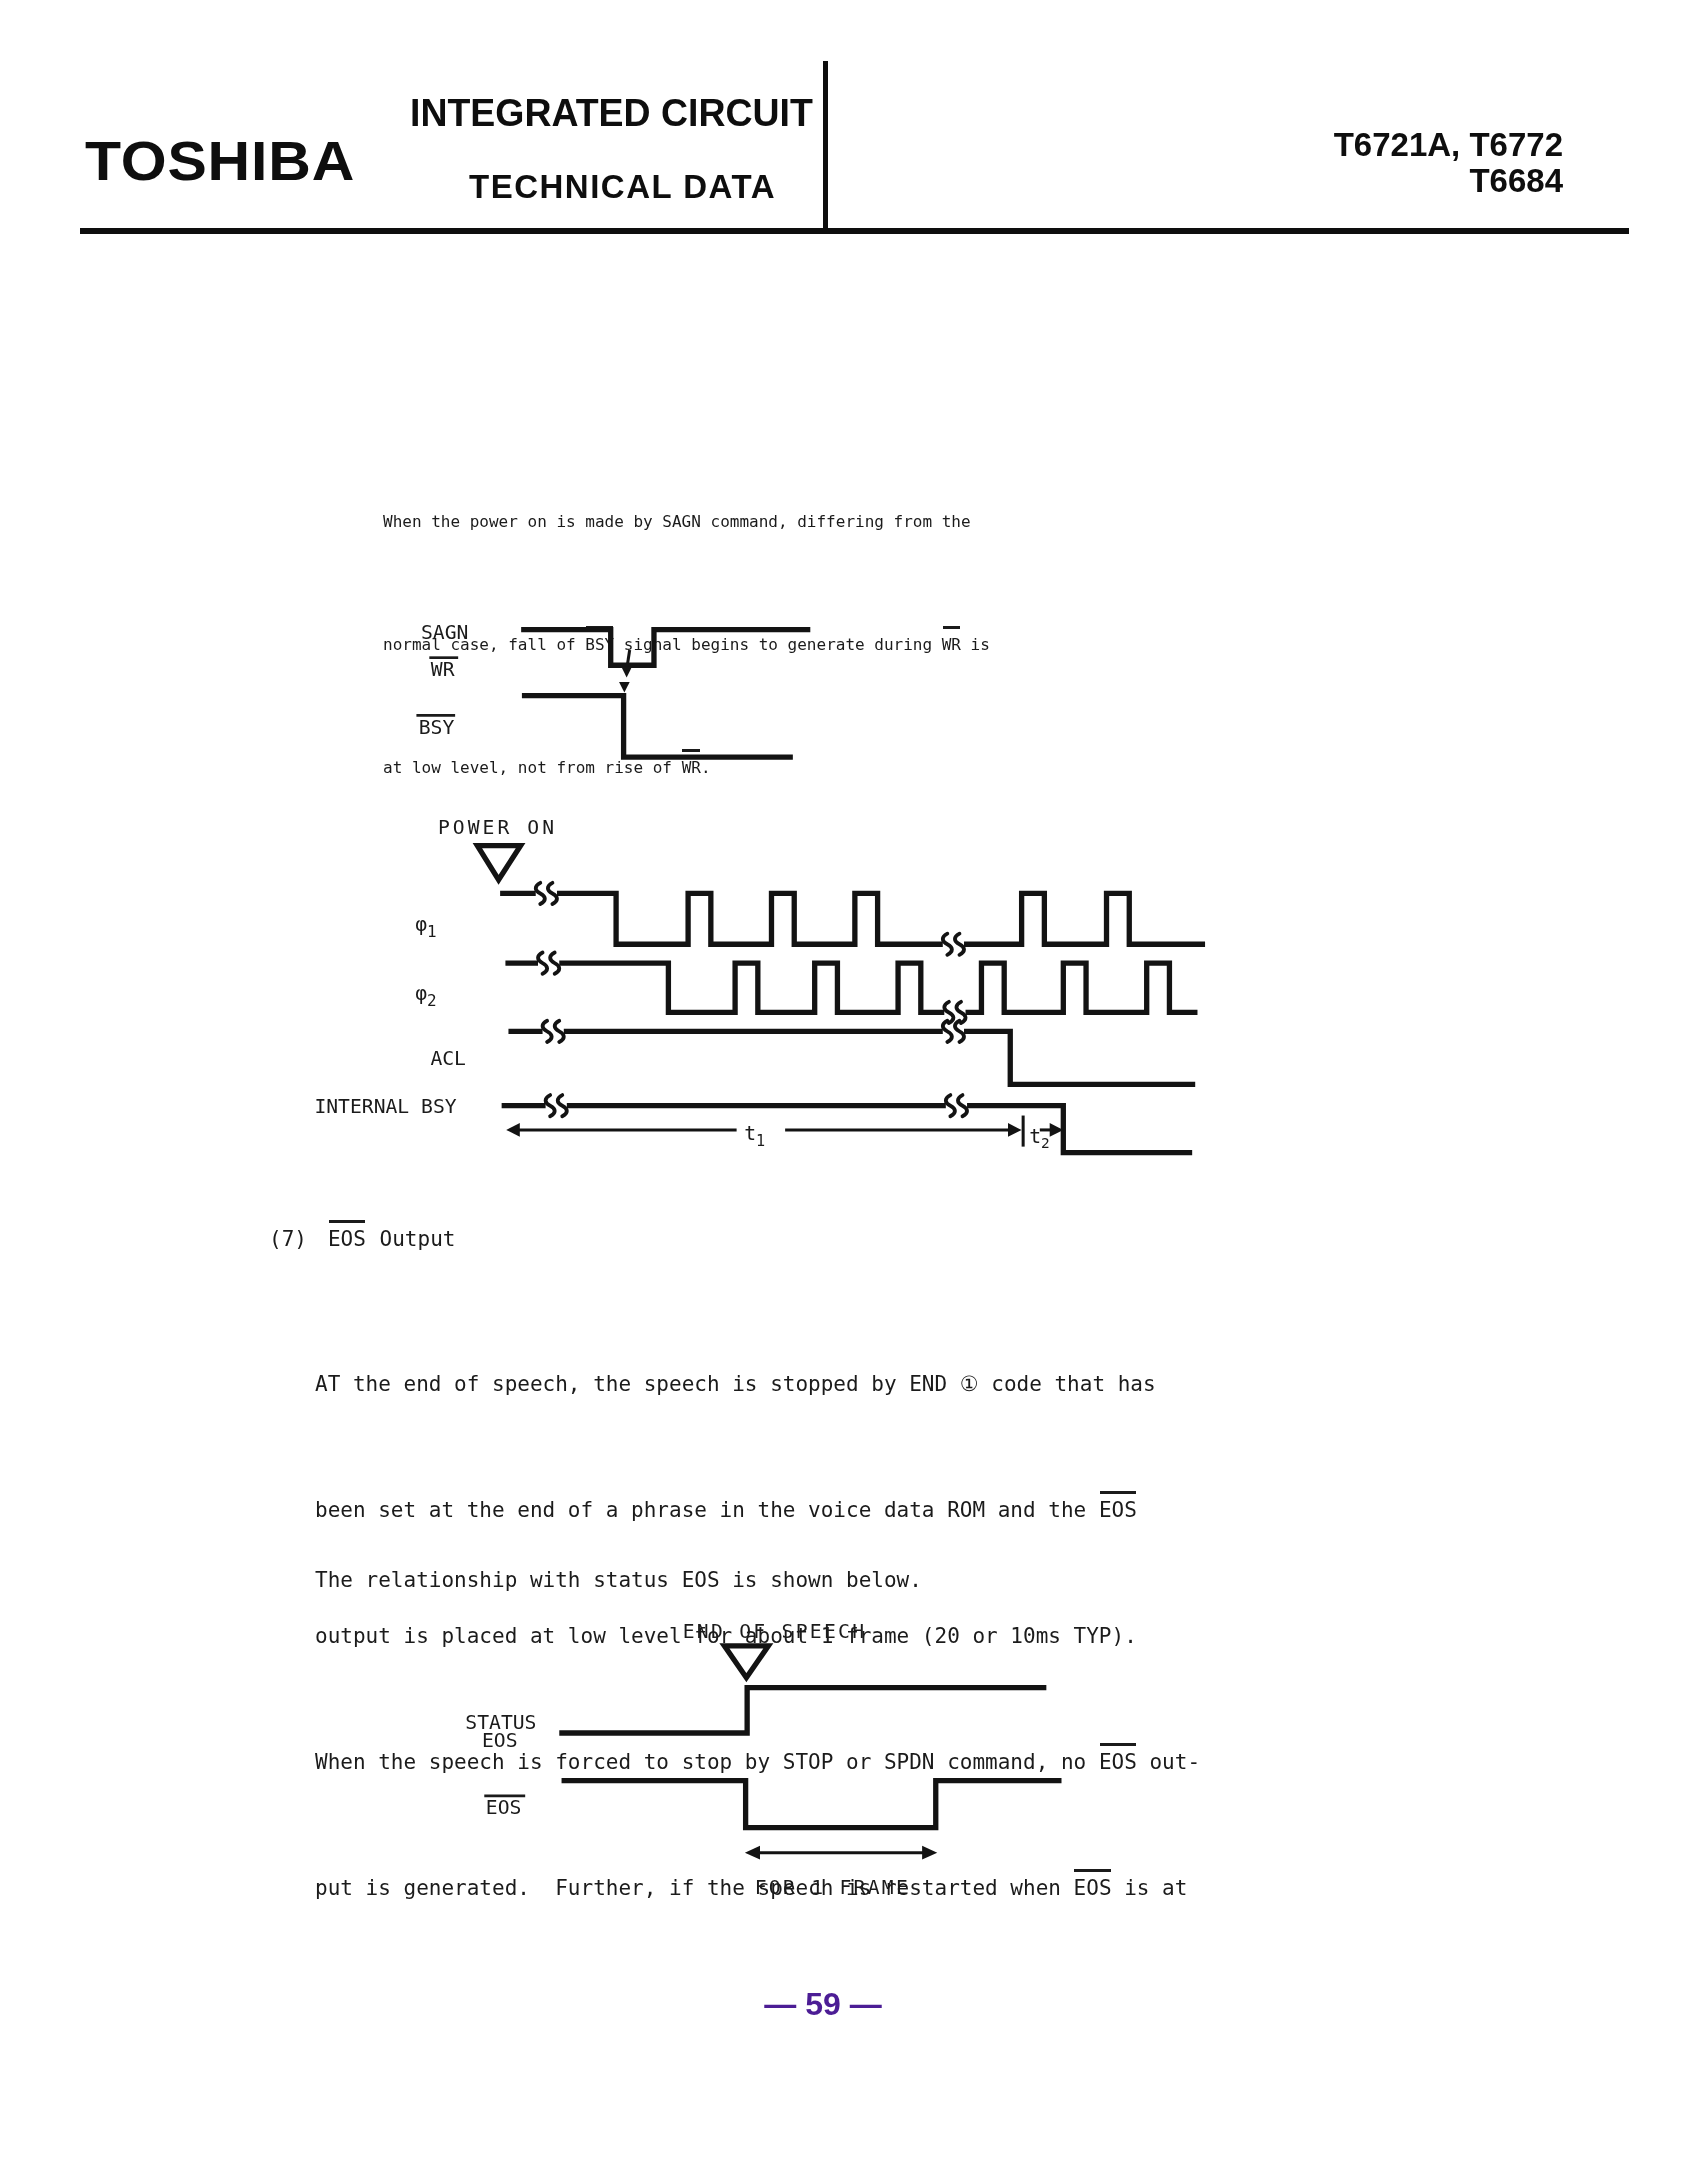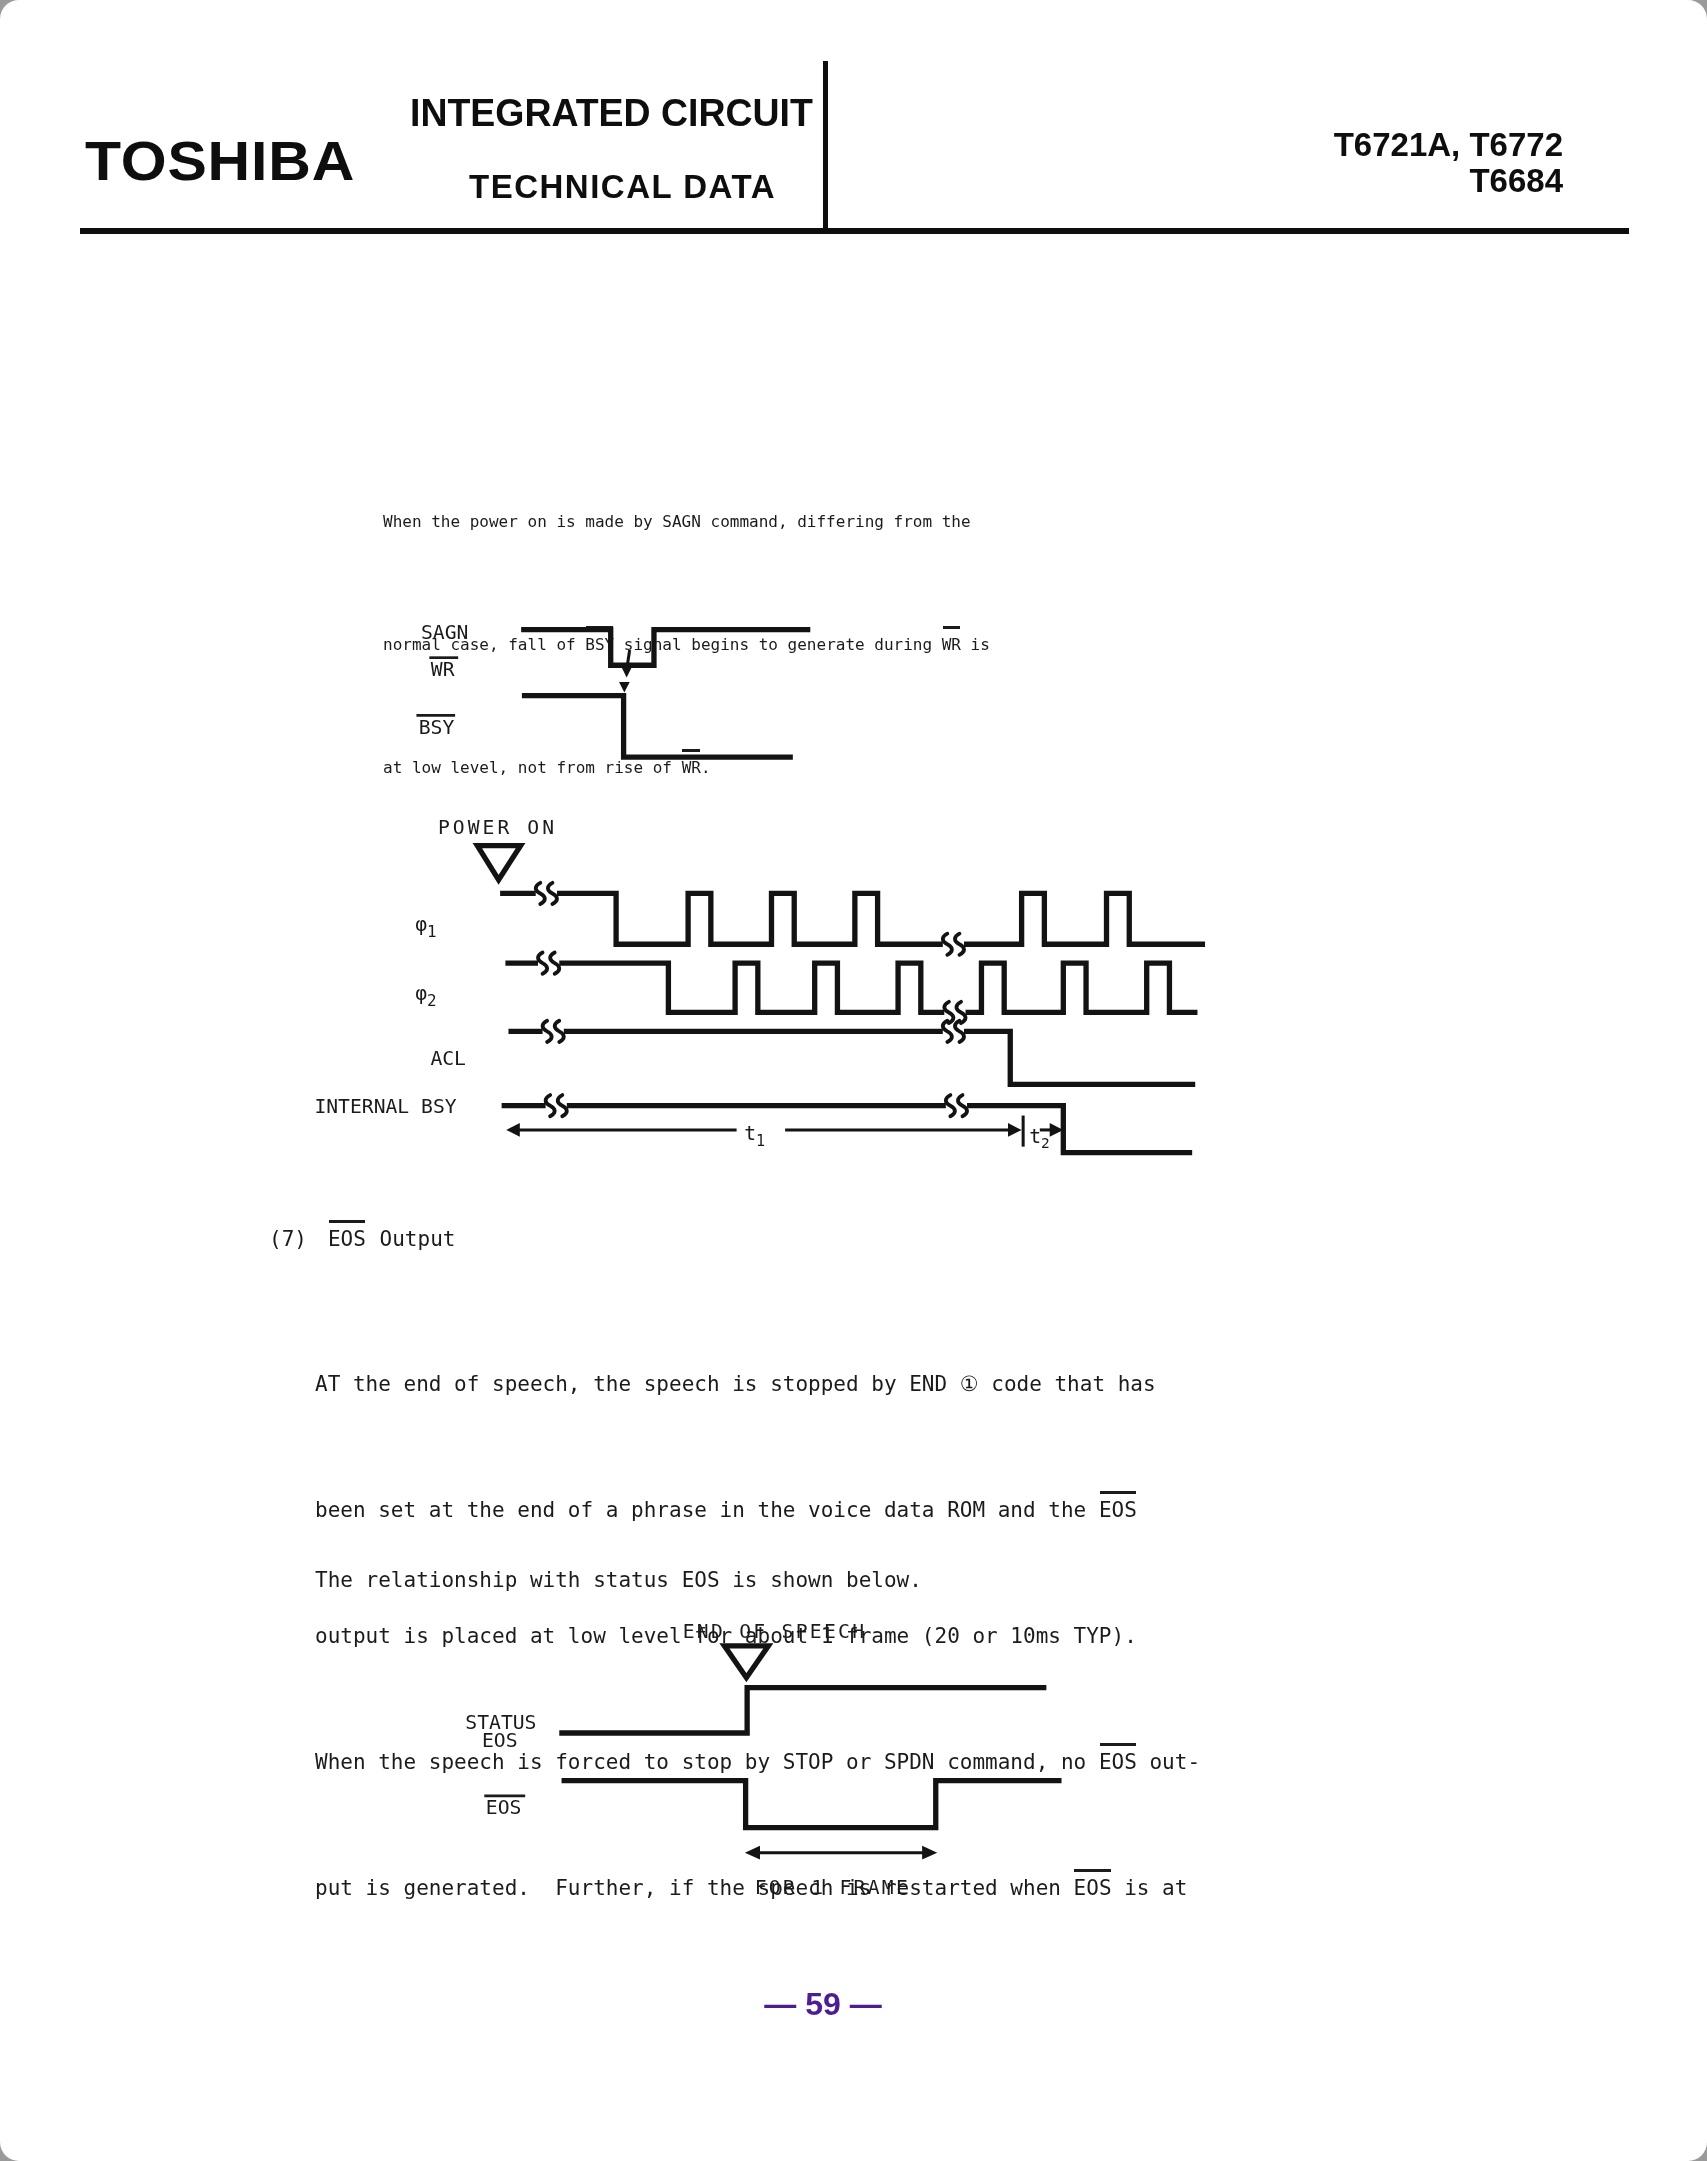--- a/index.html
+++ b/index.html
@@ -1,17 +1,17 @@
 <!DOCTYPE html>
 <html style="font-size:12px"><head>
 <meta charset="utf-8">
 <style>
   html,body{margin:0;padding:0;background:#9a9a9a;}
   .page{position:relative;width:1707px;height:2161px;background:#ffffff;
-        font-family:"DejaVu Sans Mono","Liberation Mono",monospace;color:#1b1b1b;overflow:hidden;border-radius:19px;}
+        font-family:"DejaVu Sans Mono","Liberation Mono",monospace;color:#1b1b1b;overflow:hidden;}
   
   .brand{position:absolute;left:85px;top:127px;font-family:"Liberation Sans","DejaVu Sans",sans-serif;
          font-weight:bold;font-size:59px;letter-spacing:0.8px;transform:scaleY(.95);color:#0e0e0e;}
   .doc-title-1{position:absolute;left:410px;top:91px;font-family:"Liberation Sans","DejaVu Sans",sans-serif;
          font-weight:bold;font-size:39px;letter-spacing:0px;transform:scaleX(.96);transform-origin:left;color:#0e0e0e;}
   .doc-title-2{position:absolute;left:469px;top:168px;font-family:"Liberation Sans","DejaVu Sans",sans-serif;
          font-weight:bold;font-size:33px;letter-spacing:1.5px;color:#0e0e0e;}
   .vrule{position:absolute;left:823px;top:61px;width:5.3px;height:170px;background:#0e0e0e;}
   .hrule{position:absolute;left:80px;top:228px;width:1549px;height:6px;background:#0e0e0e;}
   .parts{position:absolute;right:144px;top:127px;text-align:right;font-family:"Liberation Sans","DejaVu Sans",sans-serif;

